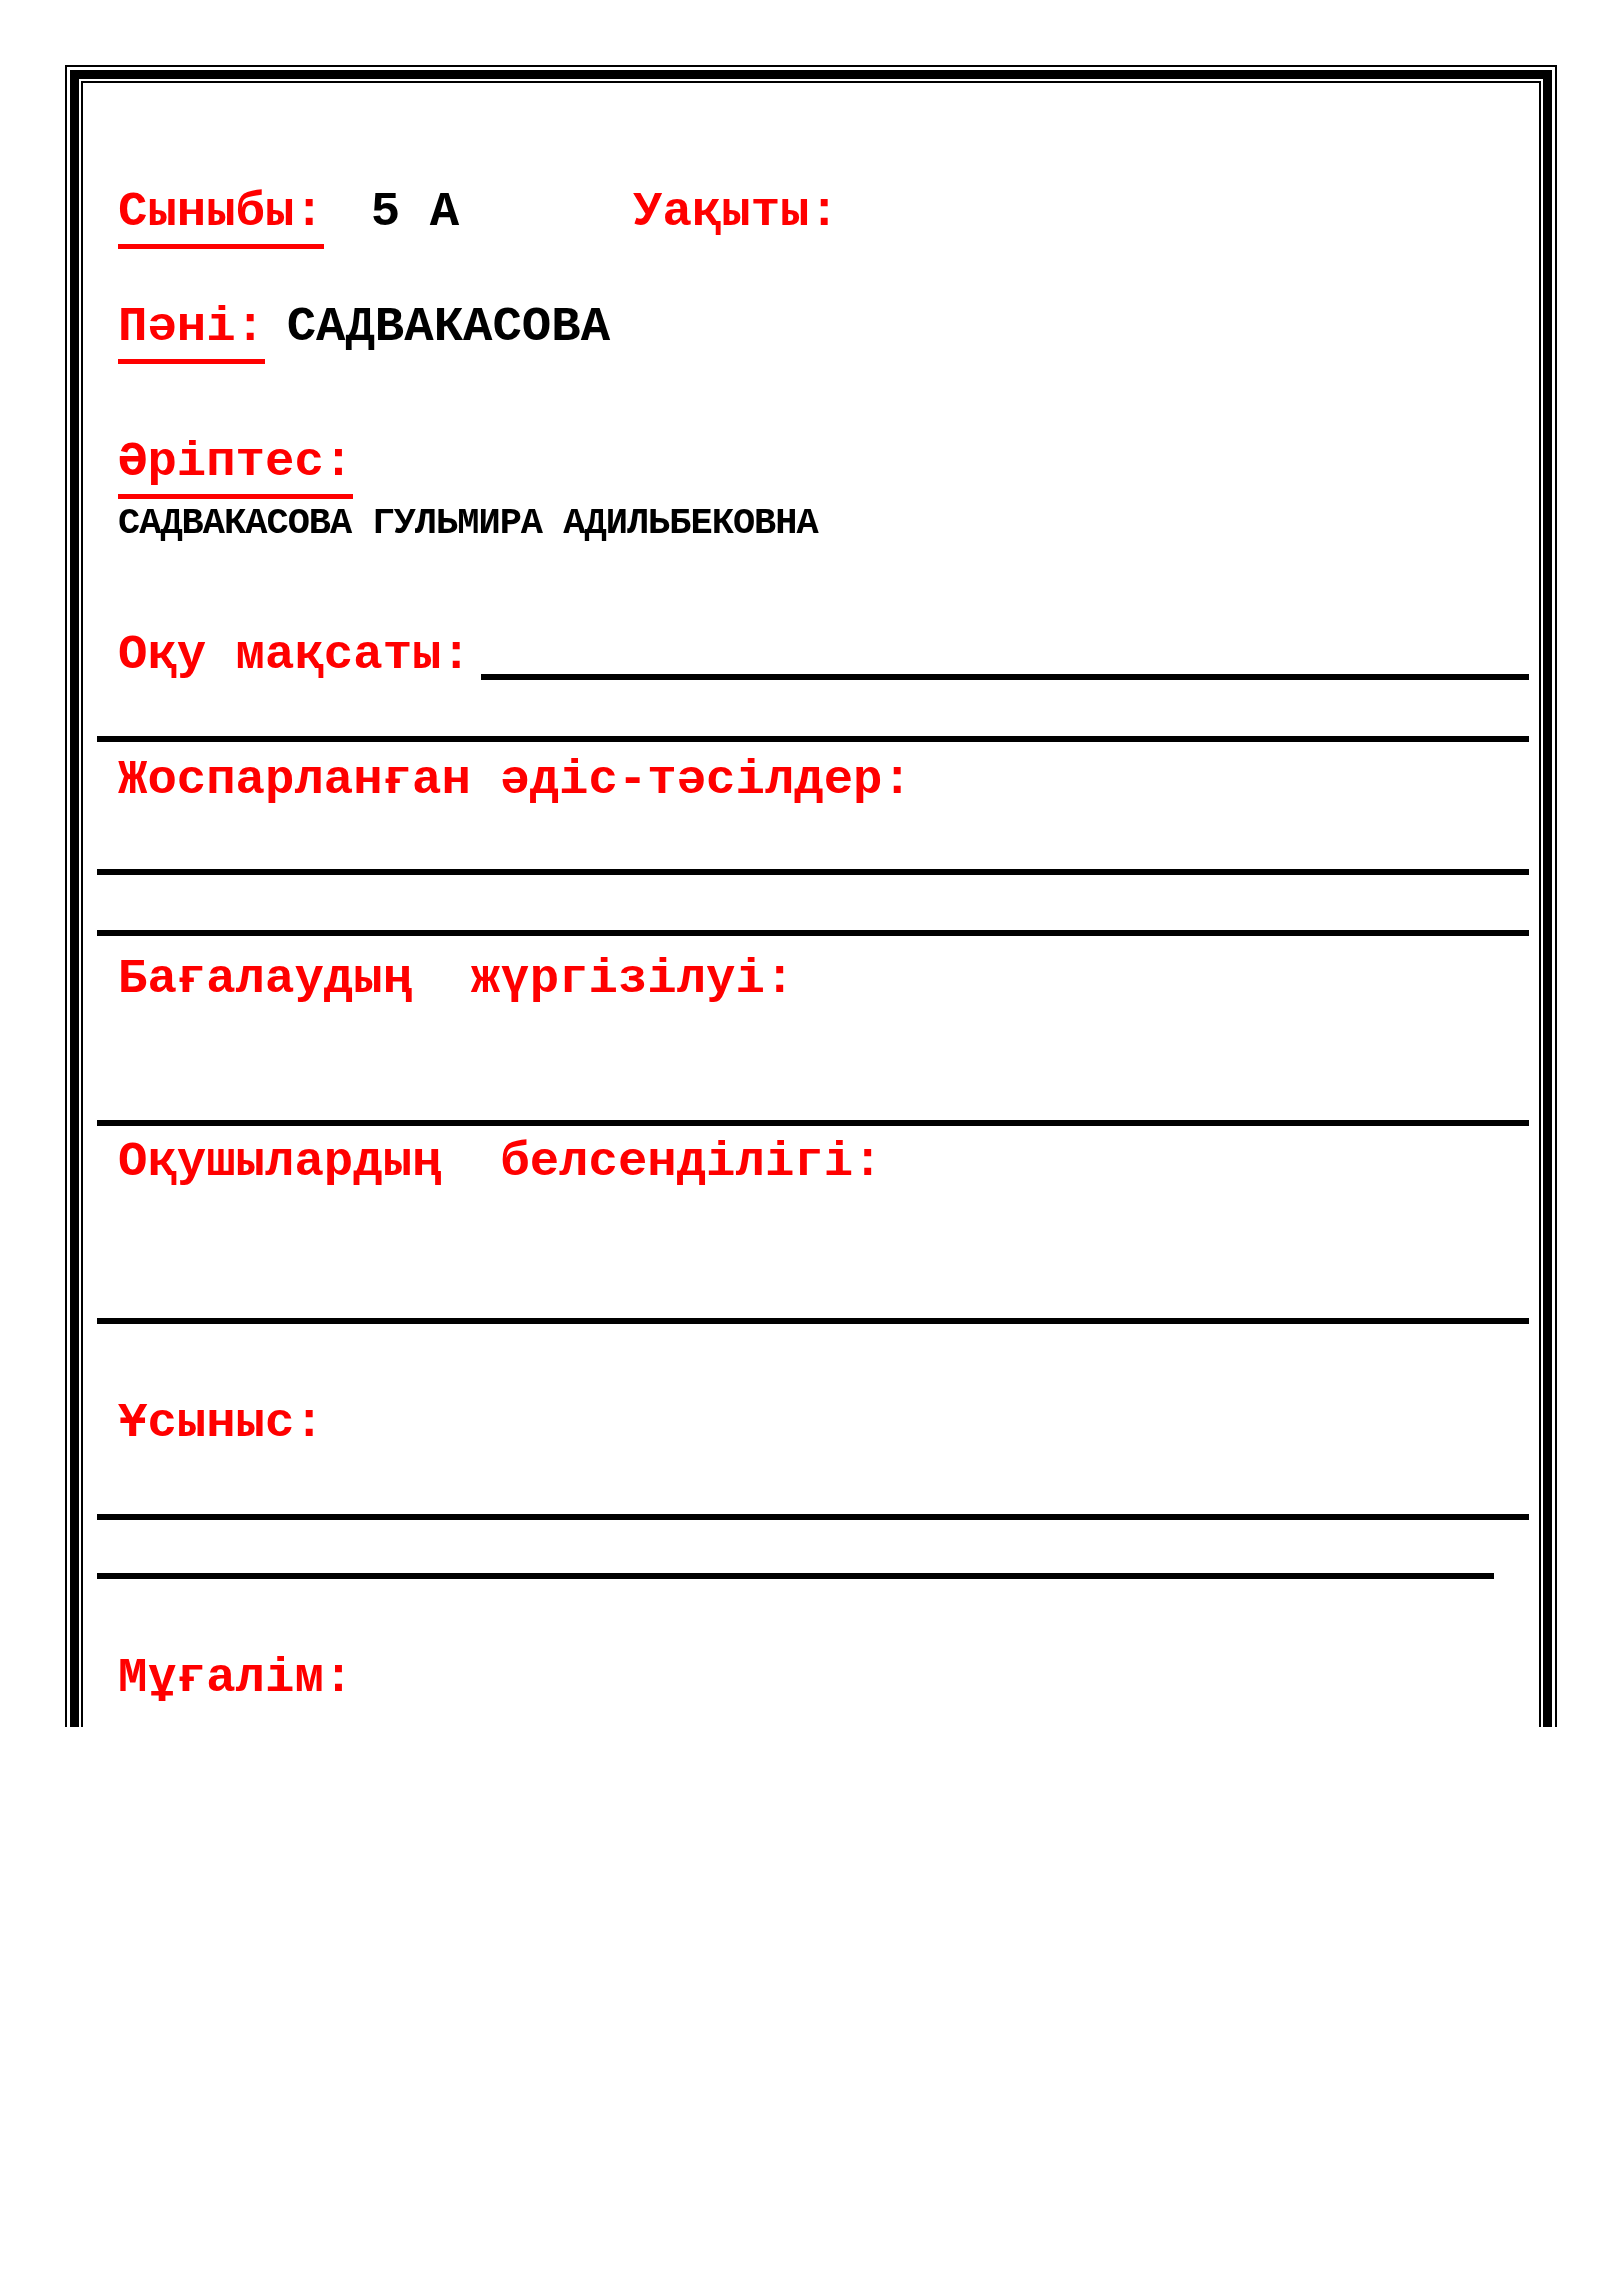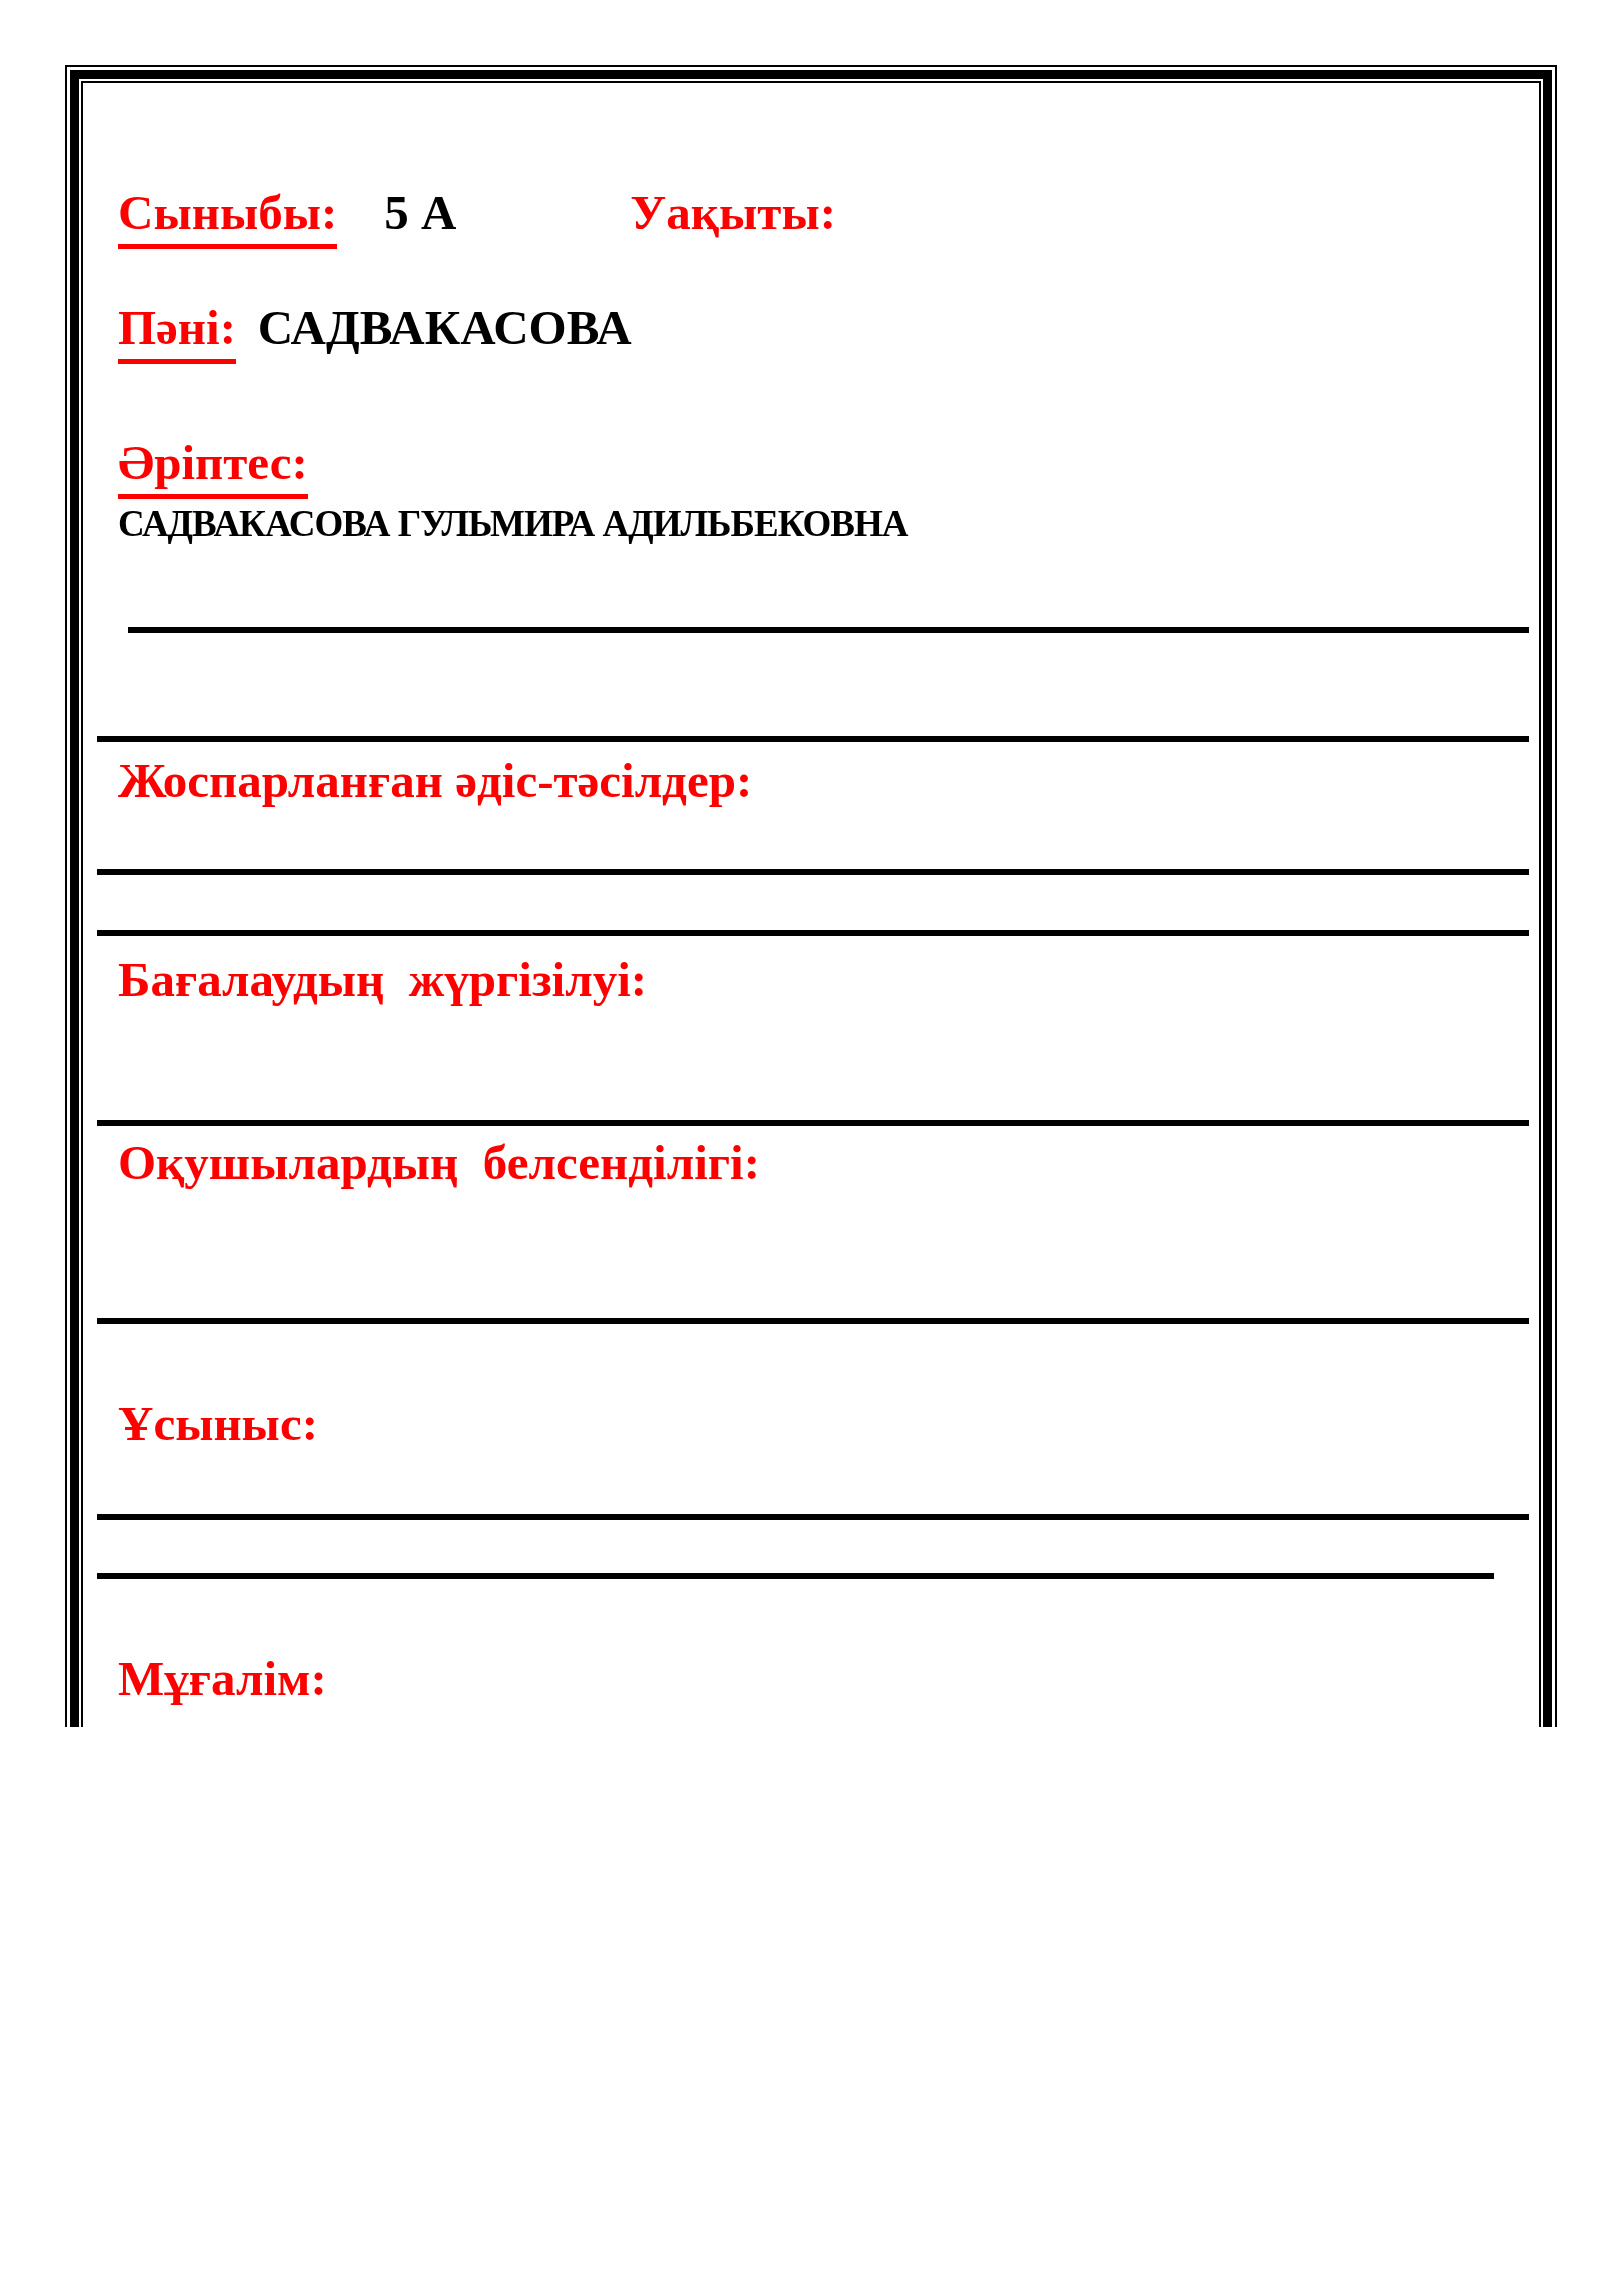--- a/index.html
+++ b/index.html
@@ -3,21 +3,21 @@
 <meta charset="utf-8">
 <style>
   * { margin: 0; padding: 0; box-sizing: border-box; }
   html, body { background: #ffffff; }
 
   .page {
     position: relative;
     width: 1621px;
     height: 1727px;
     background: #ffffff;
-    font-family: Liberation Serif, serif;
+    font-family: Liberation Mono, monospace;
     font-weight: bold;
     overflow: hidden;
   }
 
   
   .frame {
     position: absolute;
     left: 65px; top: 65px;
     width: 1492px; height: 2162px;
     border: 2px solid #000;
@@ -109,21 +109,21 @@
   </div>
 
   <div class="trow row-class"><span class="red u">Сыныбы:</span><span class="sp-sm"></span><span>5 А</span><span class="sp-lg"></span><span class="red">Уақыты:</span></div>
 
   <div class="trow row-subject"><span class="red u">Пәні:</span><span class="sp-xs"></span><span>САДВАКАСОВА</span></div>
 
   <div class="trow row-teacher"><span class="red u">Әріптес:</span></div>
 
   <div class="trow row-name name-row"><span>САДВАКАСОВА ГУЛЬМИРА АДИЛЬБЕКОВНА</span></div>
 
-  <div class="trow row-objective label-line-row"><span class="fill-line"></span></div>
+  <div class="trow row-objective label-line-row"><span class="red">Оқу мақсаты:</span><span class="fill-line"></span></div>
 
   <div class="hline line-a"></div>
 
   <div class="trow row-methods"><span class="red">Жоспарланған әдіс-тәсілдер:</span></div>
 
   <div class="hline line-b"></div>
   <div class="hline line-c"></div>
 
   <div class="trow row-assess"><span class="red">Бағалаудың  жүргізілуі:</span></div>
 

